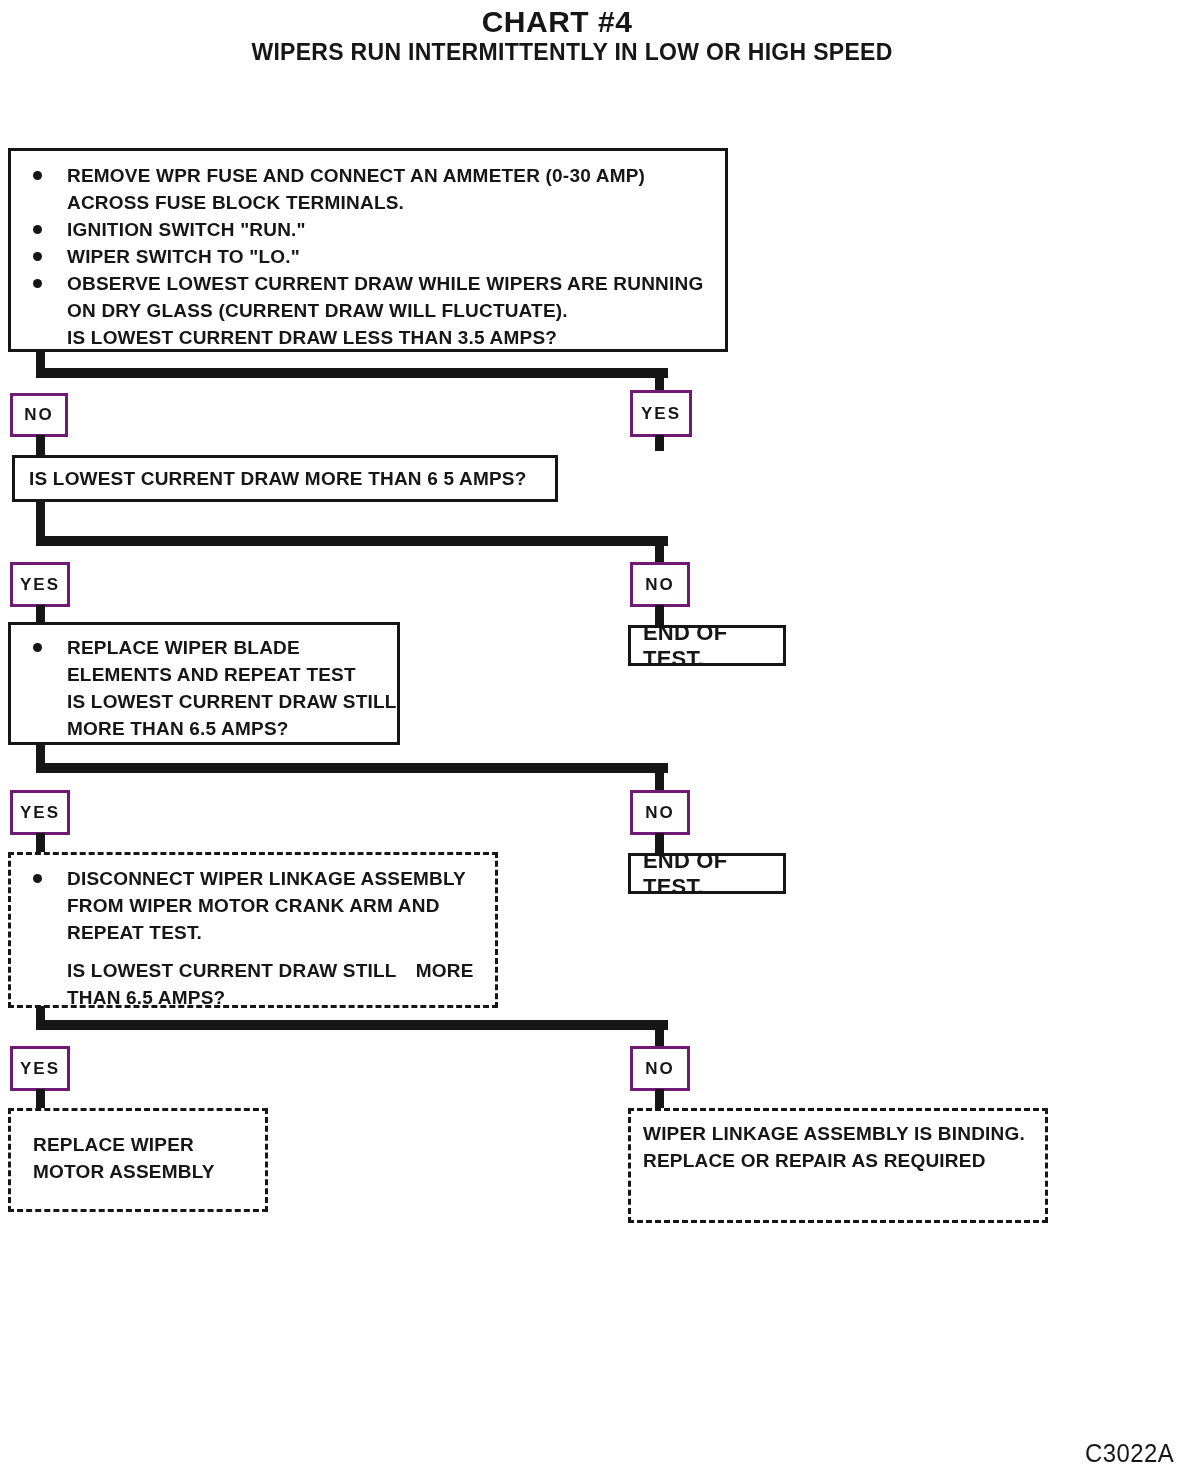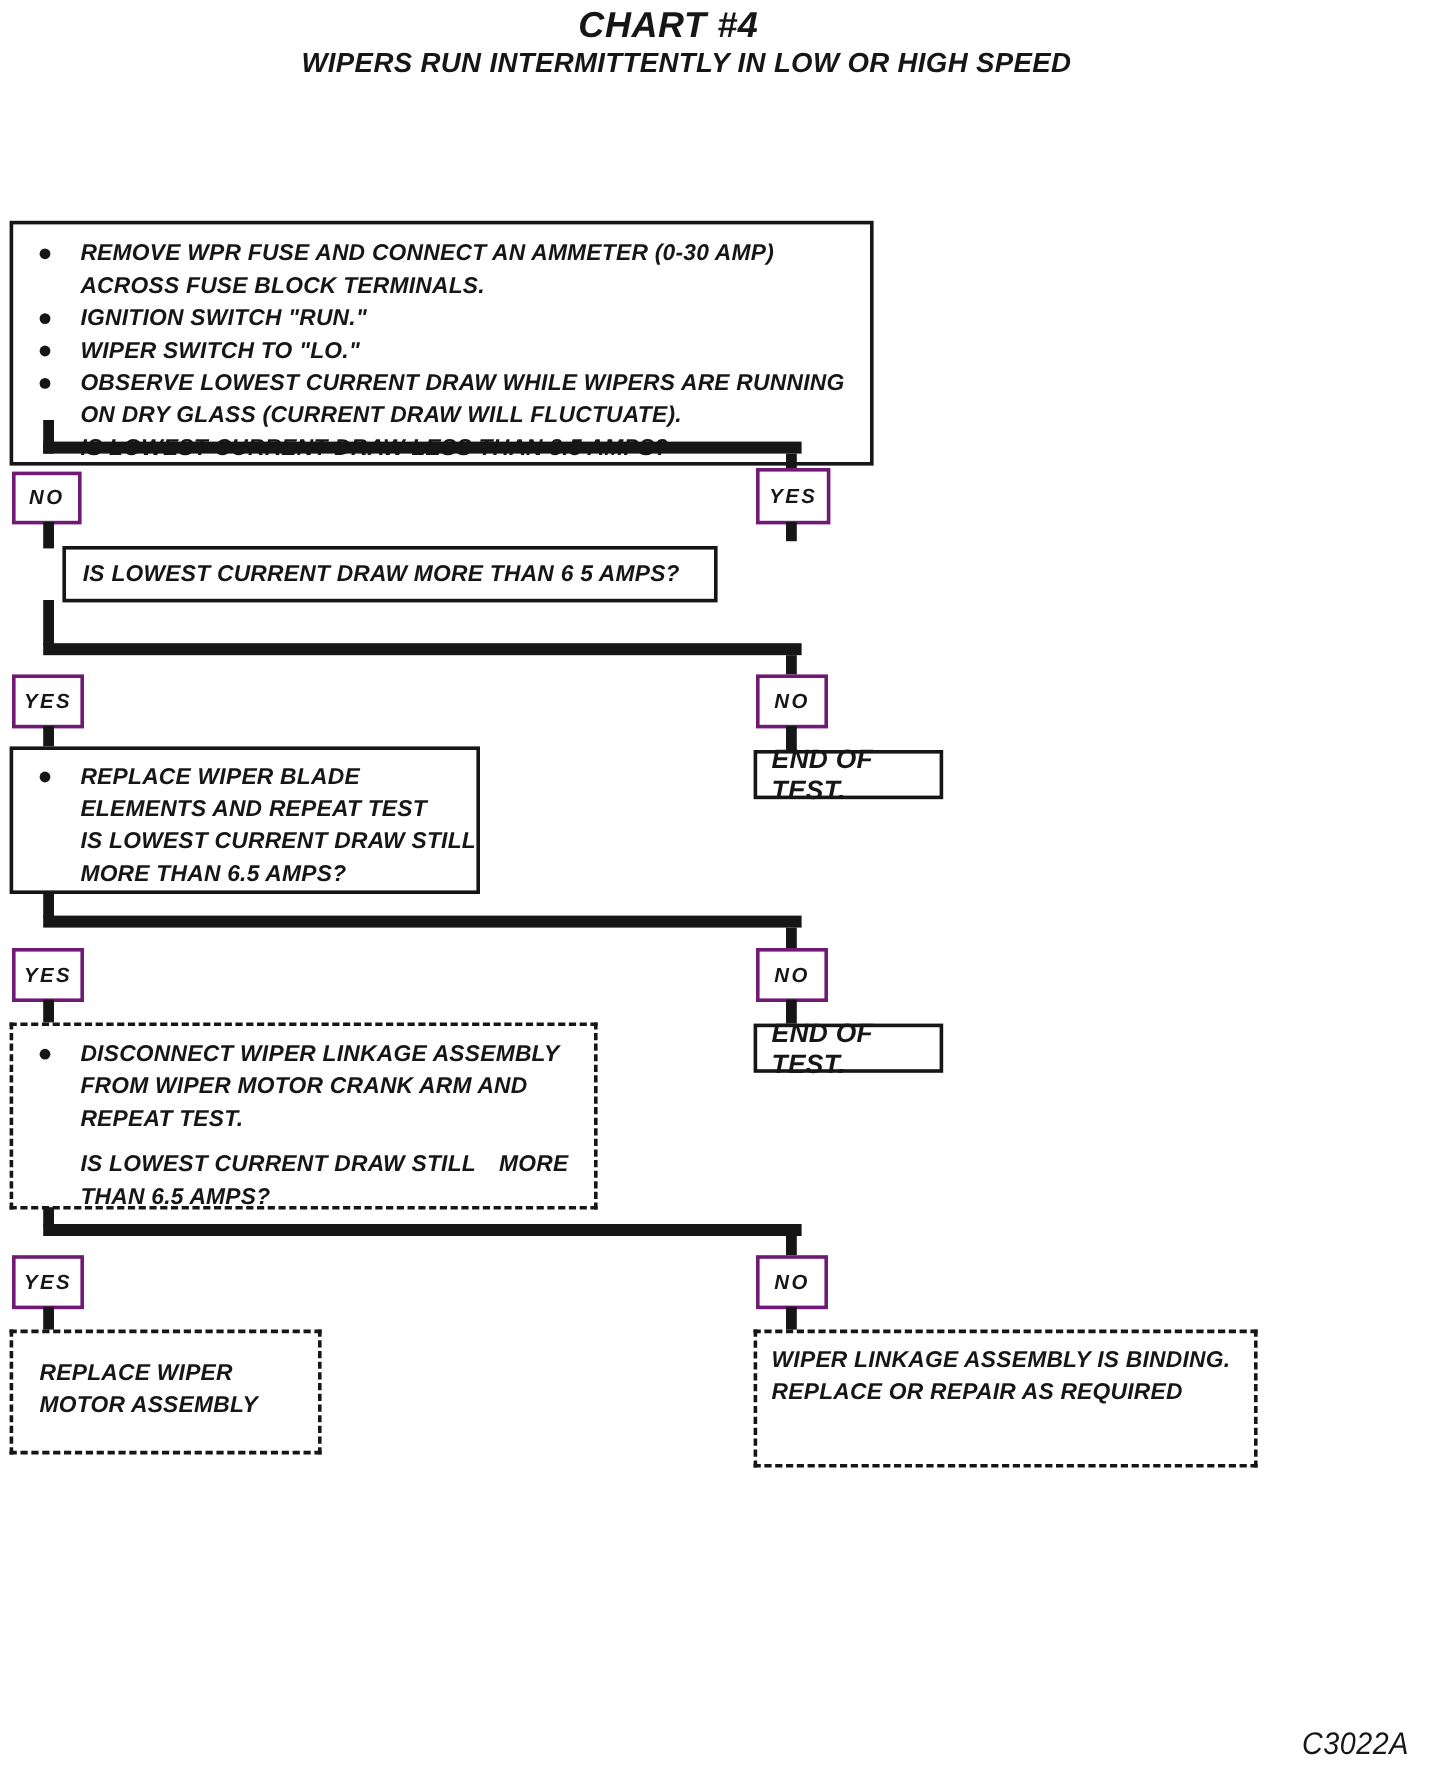--- a/index.html
+++ b/index.html
@@ -6,21 +6,20 @@
   html, body { background: #ffffff; }
   .sheet {
     position: relative;
     width: 1200px;
     height: 1476px;
     background: #ffffff;
     color: #161616;
     font-family: "Liberation Sans", sans-serif;
     font-weight: 700;
     overflow: hidden;
-    font-style: italic;
   }
   .title {
     position: absolute; left: 0; top: 5px; width: 1114px;
     text-align: center; font-size: 30px; letter-spacing: 0.5px;
   }
   .subtitle {
     position: absolute; left: 0; top: 39px; width: 1100px;
     text-align: center; font-size: 23px; letter-spacing: 0.3px; padding-left: 44px;
   }
   .box {
@@ -36,33 +35,33 @@
     background: #ffffff;
     display: flex; align-items: center; justify-content: center;
     font-size: 17px; letter-spacing: 2px;
   }
   .btext {
     white-space: pre-line;
     font-size: 19px;
     line-height: 27px;
     letter-spacing: 0.2px;
   }
-  .bullets { padding: 11px 10px 8px 0; margin-top: 36px; }
+  .bullets { padding: 11px 10px 8px 0; }
   .brow { display: flex; align-items: flex-start; }
   .bdot {
     flex: 0 0 auto;
     width: 9px; height: 9px; border-radius: 50%;
     background: #161616;
     margin: 9px 0 0 22px;
   }
   .brow .btext { padding-left: 25px; }
   .qline {
     display: flex; align-items: center;
     padding-left: 14px;
-    font-size: 19px; letter-spacing: 0.2px; margin-left: 40px;
+    font-size: 19px; letter-spacing: 0.2px;
   }
   .endline {
     display: flex; align-items: center;
     padding-left: 12px;
     font-size: 22px; letter-spacing: 0.2px;
   }
   .figcode {
     position: absolute; left: 1085px; top: 1438px;
     font-size: 26px; font-weight: 400; letter-spacing: 0.5px;
     transform: scaleX(0.92); transform-origin: left;

